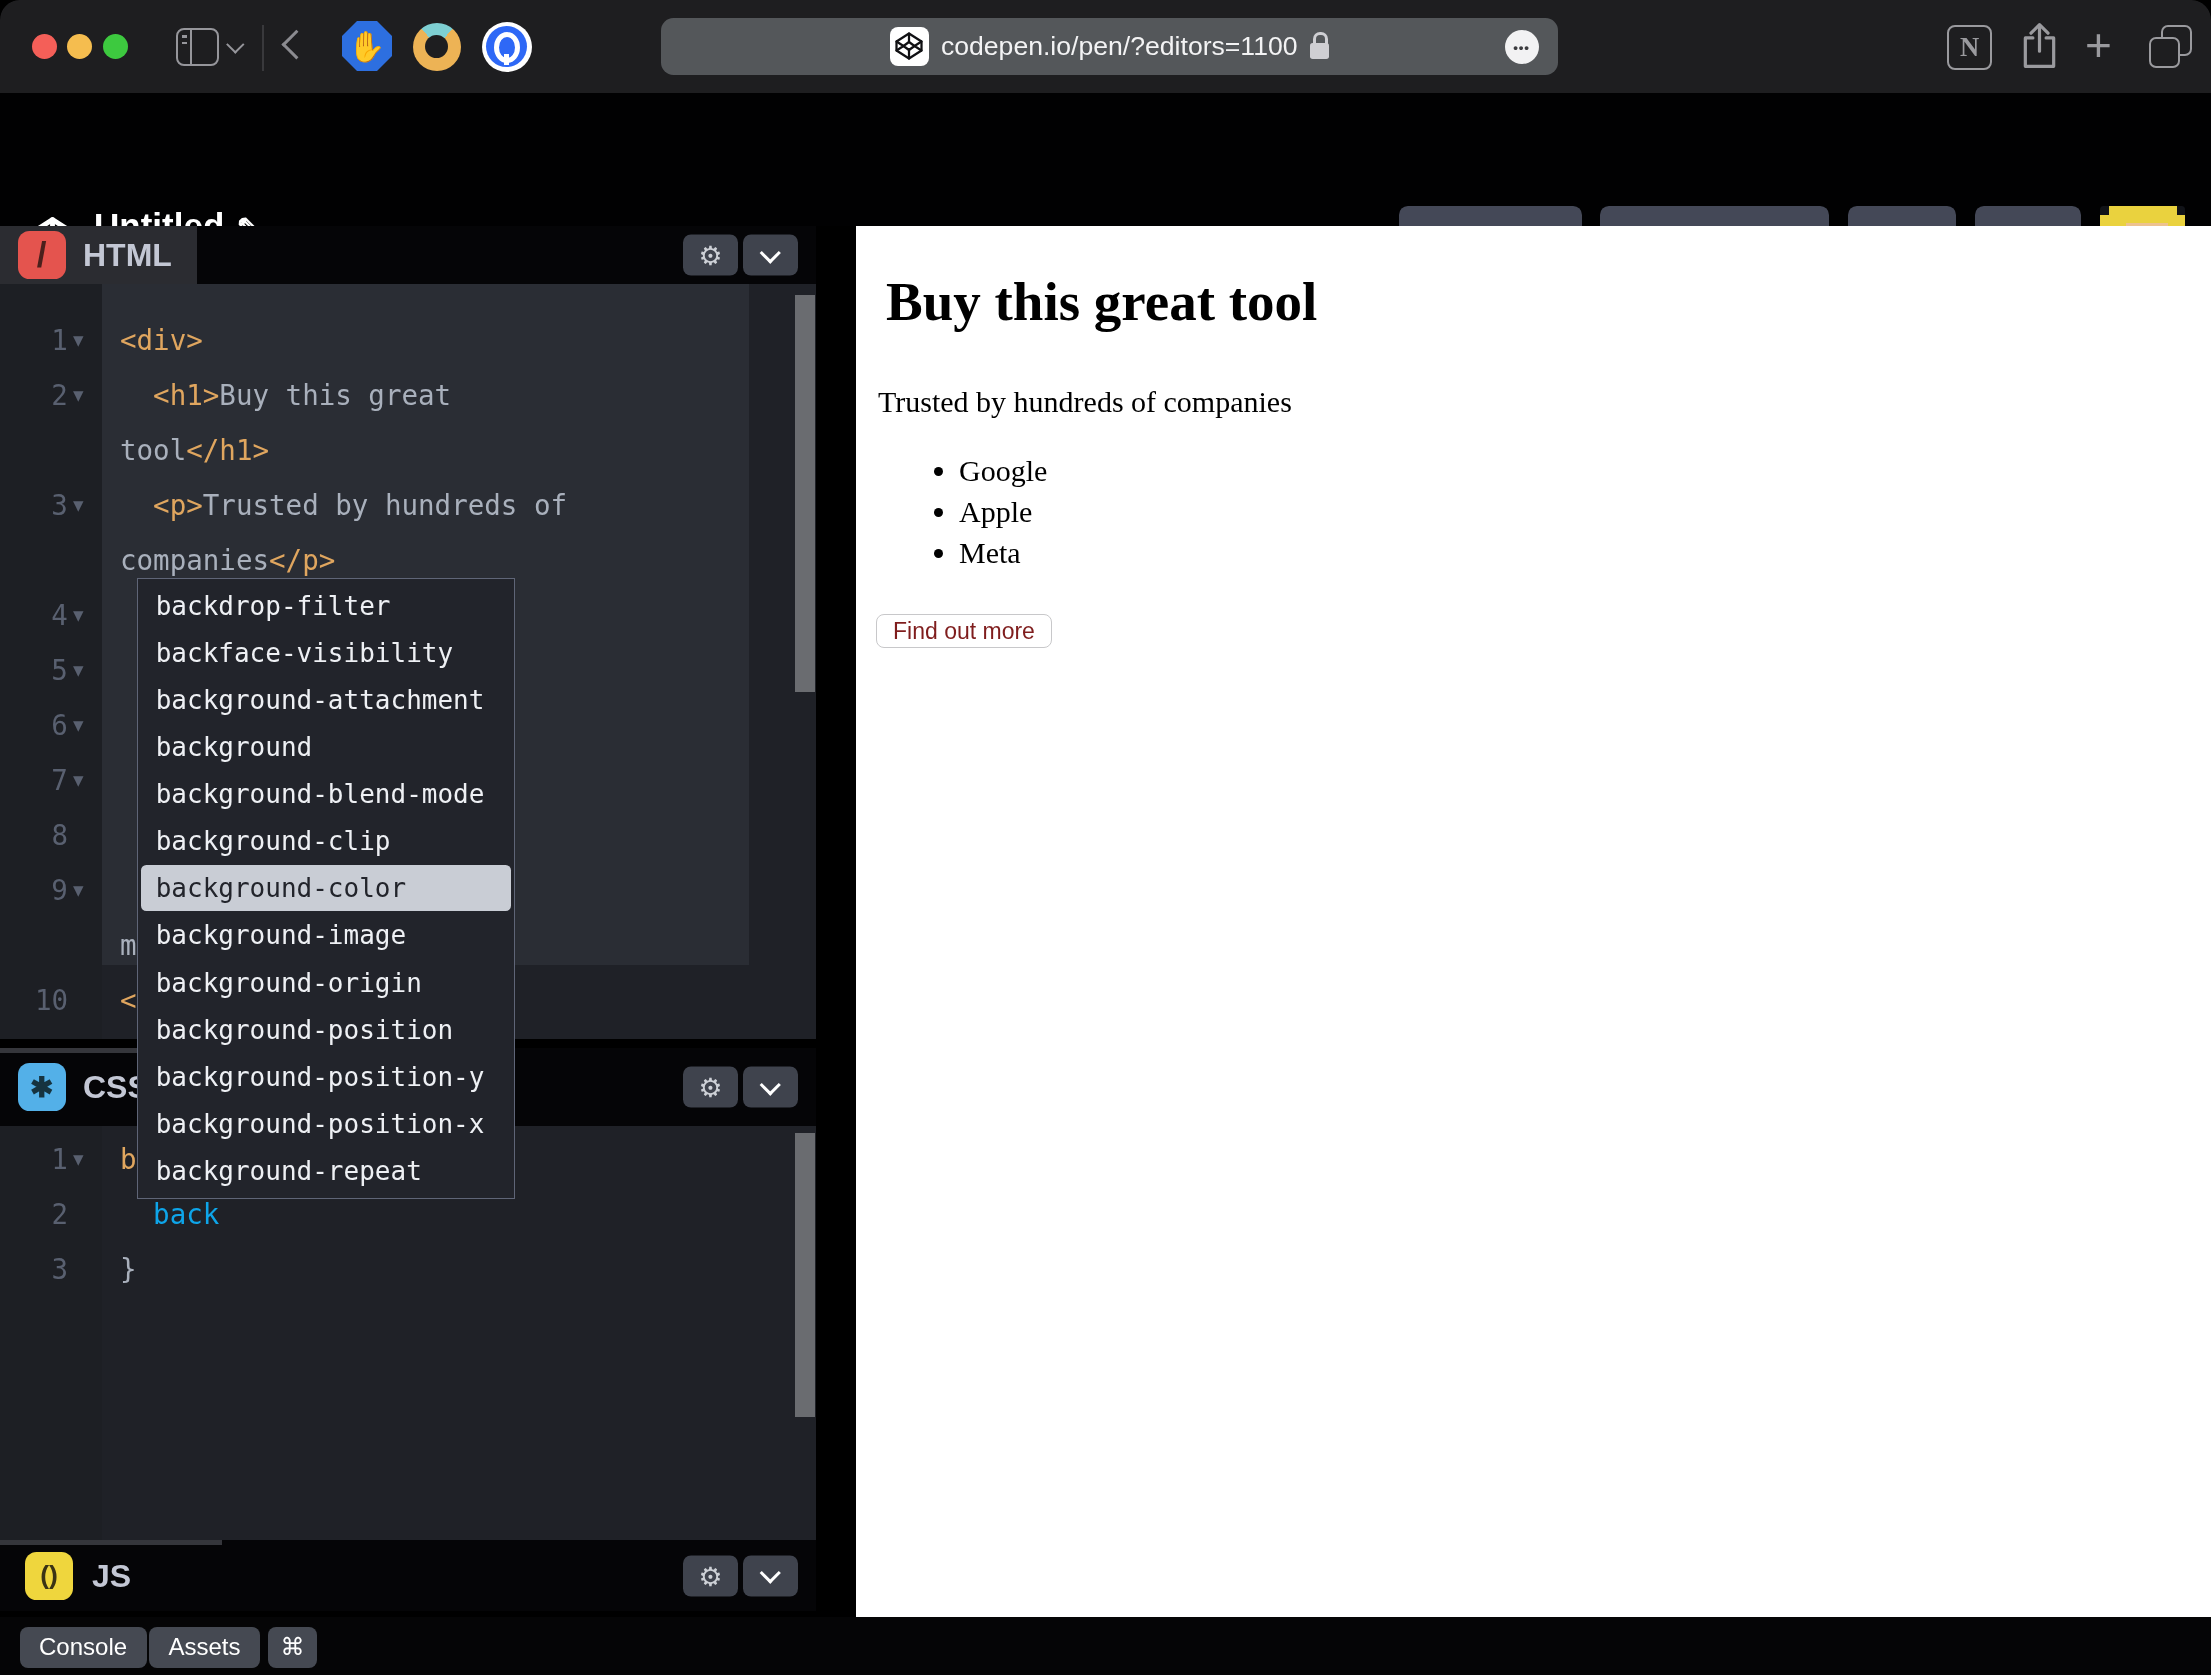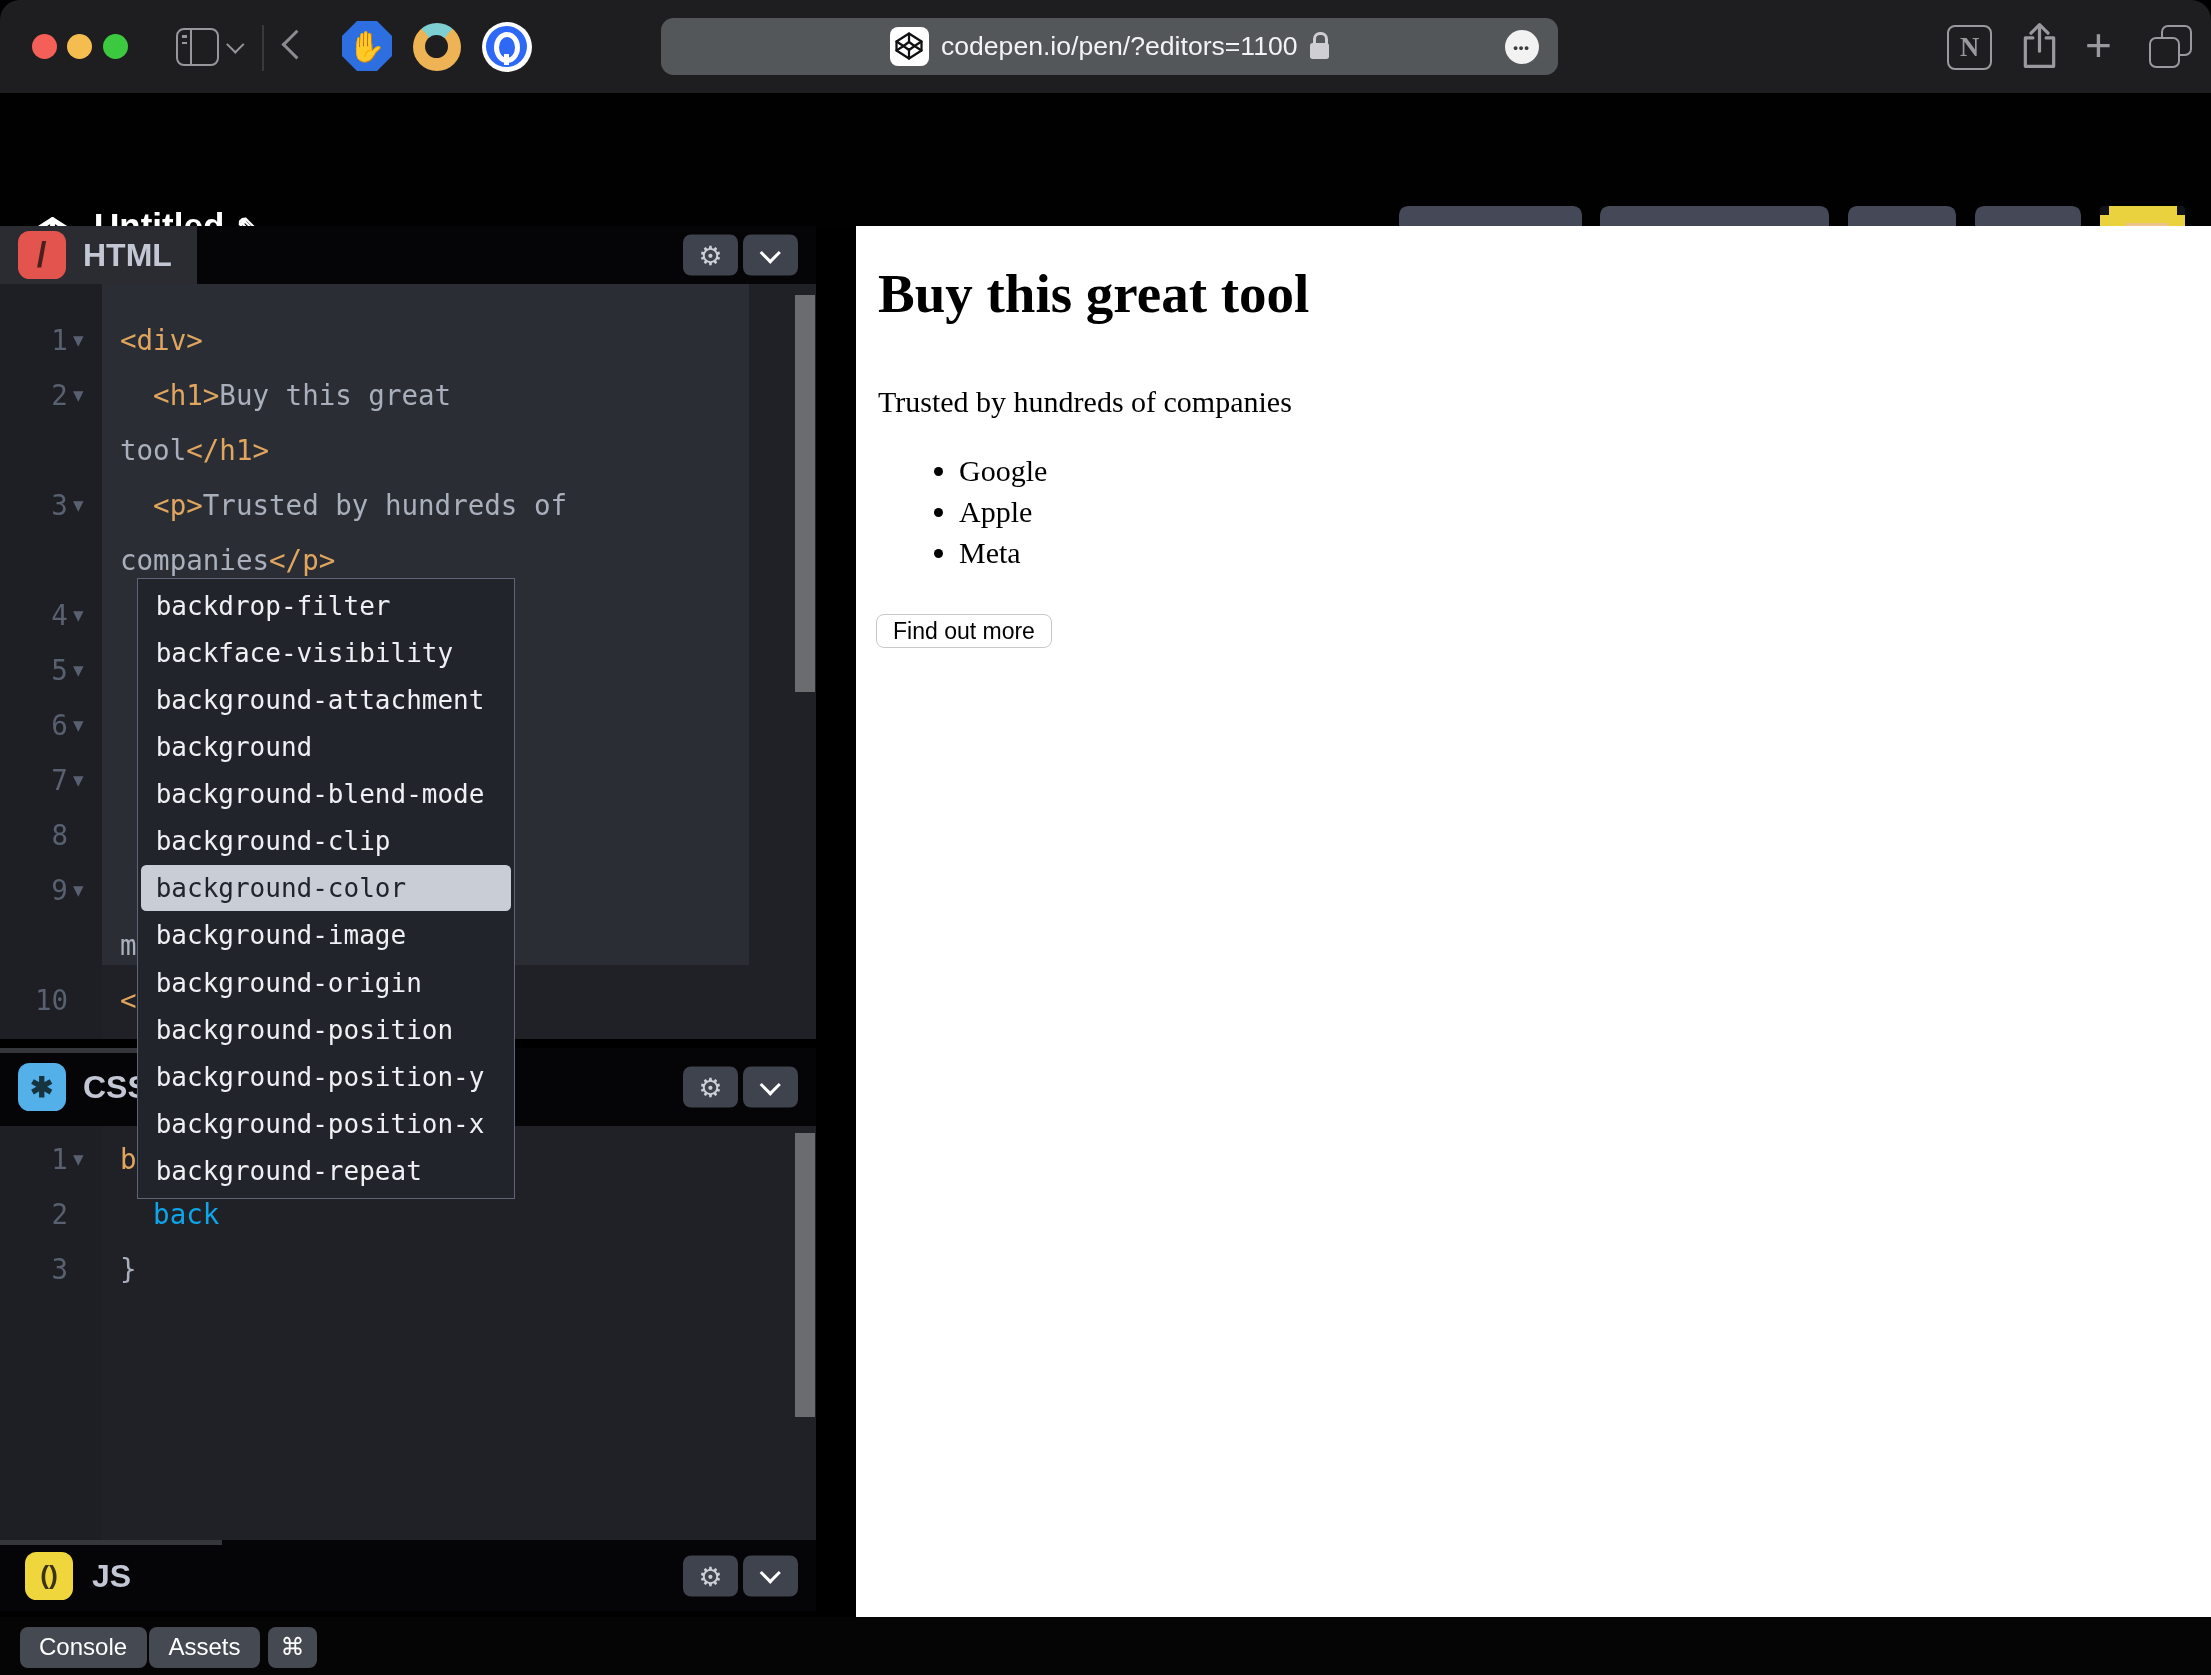--- a/index.html
+++ b/index.html
@@ -100,21 +100,21 @@
   .ac-item{height:46px;display:flex;align-items:center;padding-left:17.7px;color:#eef0f4;
            font-family:"DejaVu Sans Mono",monospace;font-size:26px;white-space:pre;}
   .ac-item.selected{background:#c9cdd5;color:#22242b;border-radius:5.3px;margin:0 2.7px;padding-left:15px;}
   
   .preview{position:absolute;left:856px;top:226px;width:1356px;height:1391px;background:#fff;color:#000;}
   .pv-h1{position:absolute;left:878px;top:262px;font-family:"Liberation Serif",serif;font-size:55px;font-weight:bold;}
   .pv-p{position:absolute;left:878px;top:385px;font-family:"Liberation Serif",serif;font-size:30px;}
   .pv-ul{position:absolute;left:918px;top:450px;margin:0;padding-left:41px;
          font-family:"Liberation Serif",serif;font-size:30px;line-height:41px;}
   .pv-btn{position:absolute;left:876px;top:614px;height:34px;padding:0 16px;background:#fff;border:1.8px solid #c8c8ca;
-          border-radius:8px;font-family:"Liberation Sans",sans-serif;font-size:23px;color:#000000;
+          border-radius:8px;font-family:"Liberation Sans",sans-serif;font-size:23px;color:#7f1d1d;
           display:flex;align-items:center;}
   
   .footer{position:absolute;left:0;top:1617px;width:2211px;height:59px;background:#050506;}
   .fbtn{position:absolute;top:9.8px;height:41px;background:#44485230;background:#454952;border-radius:8px;color:#fff;
         font-size:24px;display:flex;align-items:center;justify-content:center;padding:0 19.5px;}
   .fb-console{left:19.5px;}
   .fb-assets{left:149px;}
   .fb-cmd{left:268px;padding:0 12.4px;font-family:"DejaVu Sans",sans-serif;}
 </style>
 </head>
@@ -358,21 +358,21 @@
     <div class="ac-item selected">background-color</div>
     <div class="ac-item">background-image</div>
     <div class="ac-item">background-origin</div>
     <div class="ac-item">background-position</div>
     <div class="ac-item">background-position-y</div>
     <div class="ac-item">background-position-x</div>
     <div class="ac-item">background-repeat</div>
   </div>
 
   <div class="preview"></div>
-  <h1 class="pv-h1" style="margin:0;">Buy this great tool</h1>
+  <h1 class="pv-h1" style="margin:8px;">Buy this great tool</h1>
   <p class="pv-p" style="margin:0;">Trusted by hundreds of companies</p>
   <ul class="pv-ul">
     <li>Google</li>
     <li>Apple</li>
     <li>Meta</li>
   </ul>
   <button class="pv-btn">Find out more</button>
 
   <div class="footer">
     <div class="fbtn fb-console">Console</div>

